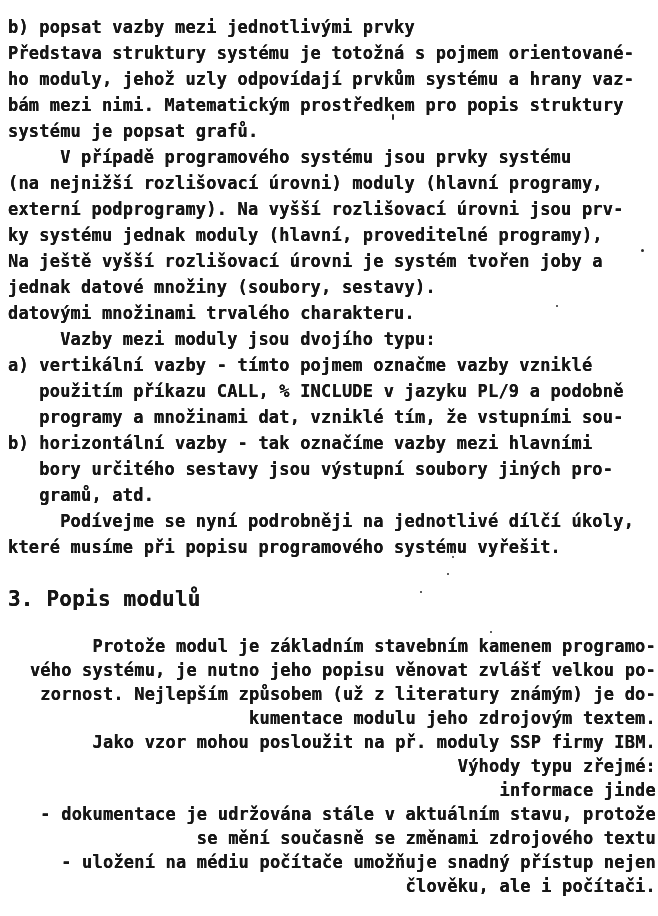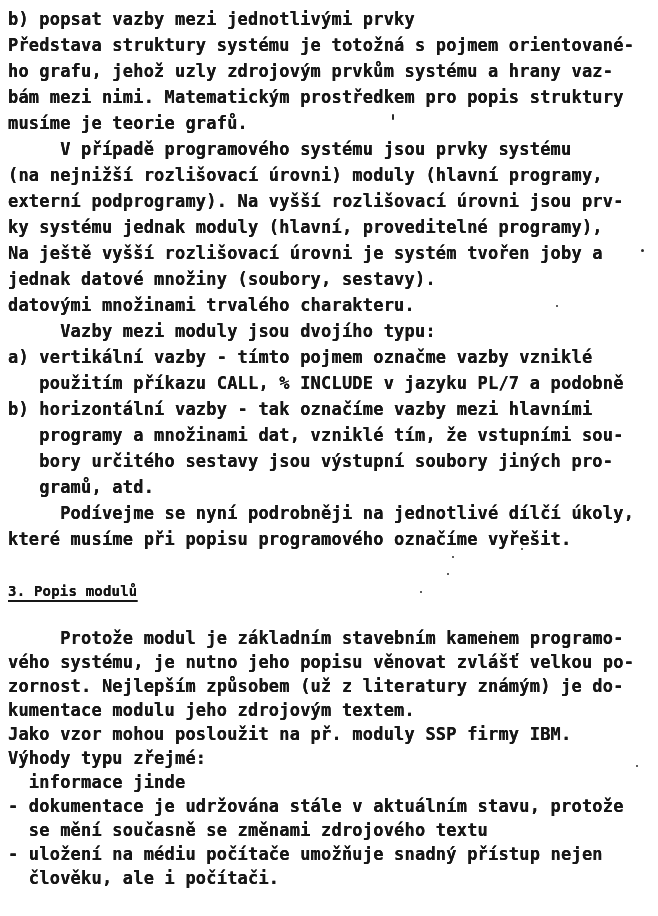--- a/index.html
+++ b/index.html
@@ -4,84 +4,84 @@
 <style>
   html, body { margin: 0; padding: 0; }
   body {
     width: 658px; height: 916px;
     background: #ffffff;
     overflow: hidden;
     position: relative;
   }
   .page {
     position: absolute;
-    left: 8px; top: 6px;
+    left: 8px; top: 14px;
     width: 648px;
     font-family: "DejaVu Sans Mono", monospace;
     font-weight: bold;
     font-size: 17px;
     letter-spacing: 0.2px;
     color: #171717;
     text-shadow: 0 0 0.6px #000;
   }
   .block .line {
     white-space: pre;
     height: 26px;
     line-height: 26px;
   }
   .block2 .line {
     height: 24px;
     line-height: 24px;
+    text-align: right;
   }
   .heading {
     margin: 26px 0 0 0;
     height: 26px;
     line-height: 26px;
-    font-size: 14px;
+    font-size: 21px;
     font-weight: bold;
     white-space: pre;
-    text-decoration: underline;
     text-decoration-thickness: 2px;
     text-underline-offset: 4px;
   }
   .block2 { margin-top: 22px; }
   .speck {
     position: absolute;
     background: #2a2a2a;
     border-radius: 50%;
     width: 2px; height: 2px;
   }
 </style>
 </head>
 <body>
 
 <div class="page">
 
   <div class="block">
     <div class="line">b) popsat vazby mezi jednotlivými prvky</div>
     <div class="line">Představa struktury systému je totožná s pojmem orientované-</div>
-    <div class="line">ho grafu, jehož uzly zdrojovým prvkům systému a hrany vaz-</div>
+    <div class="line">ho moduly, jehož uzly odpovídají prvkům systému a hrany vaz-</div>
     <div class="line">bám mezi nimi. Matematickým prostředkem pro popis struktury</div>
-    <div class="line">musíme je teorie grafů.</div>
+    <div class="line">systému je popsat grafů.</div>
     <div class="line">     V případě programového systému jsou prvky systému</div>
     <div class="line">(na nejnižší rozlišovací úrovni) moduly (hlavní programy,</div>
     <div class="line">externí podprogramy). Na vyšší rozlišovací úrovni jsou prv-</div>
     <div class="line">ky systému jednak moduly (hlavní, proveditelné programy),</div>
     <div class="line">Na ještě vyšší rozlišovací úrovni je systém tvořen joby a</div>
     <div class="line">jednak datové množiny (soubory, sestavy).</div>
     <div class="line">datovými množinami trvalého charakteru.</div>
     <div class="line">     Vazby mezi moduly jsou dvojího typu:</div>
     <div class="line">a) vertikální vazby - tímto pojmem označme vazby vzniklé</div>
-    <div class="line">   použitím příkazu CALL, % INCLUDE v jazyku PL/7 a podobně</div>
+    <div class="line">   použitím příkazu CALL, % INCLUDE v jazyku PL/9 a podobně</div>
+    <div class="line">   programy a množinami dat, vzniklé tím, že vstupními sou-</div>
     <div class="line">b) horizontální vazby - tak označíme vazby mezi hlavními</div>
-    <div class="line">   programy a množinami dat, vzniklé tím, že vstupními sou-</div>
     <div class="line">   bory určitého sestavy jsou výstupní soubory jiných pro-</div>
     <div class="line">   gramů, atd.</div>
     <div class="line">     Podívejme se nyní podrobněji na jednotlivé dílčí úkoly,</div>
-    <div class="line">které musíme při popisu programového označíme vyřešit.</div>
+    <div class="line">které musíme při popisu programového systému vyřešit.</div>
   </div>
 
   <div class="heading">3. Popis modulů</div>
 
   <div class="block block2">
     <div class="line">     Protože modul je základním stavebním kamenem programo-</div>
     <div class="line">vého systému, je nutno jeho popisu věnovat zvlášť velkou po-</div>
     <div class="line">zornost. Nejlepším způsobem (už z literatury známým) je do-</div>
     <div class="line">kumentace modulu jeho zdrojovým textem.</div>
     <div class="line">Jako vzor mohou posloužit na př. moduly SSP firmy IBM.</div>

